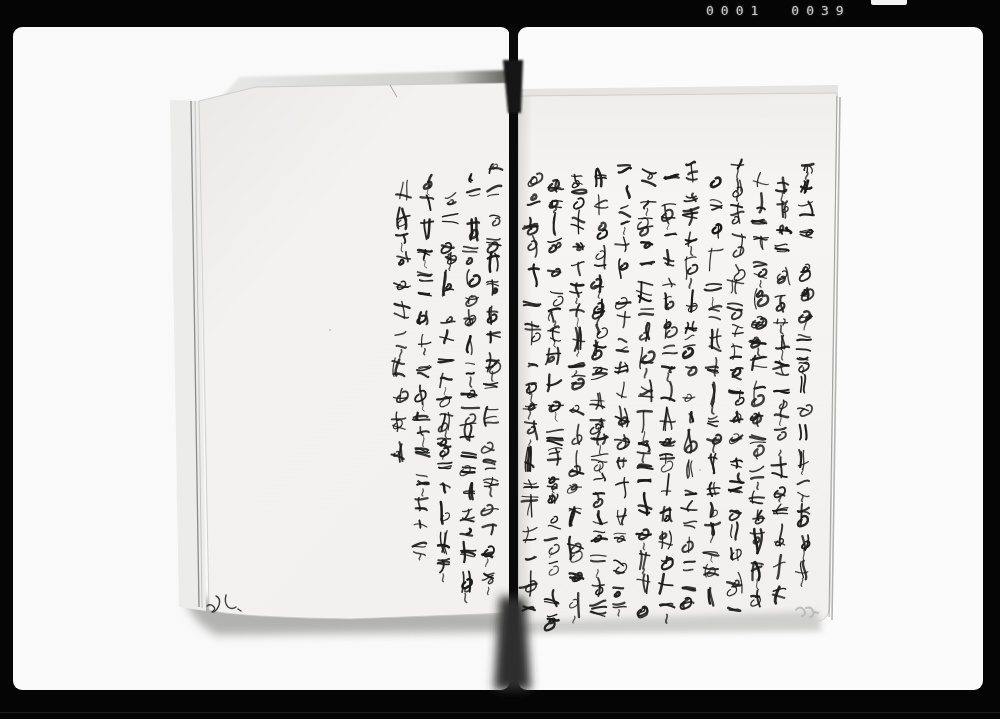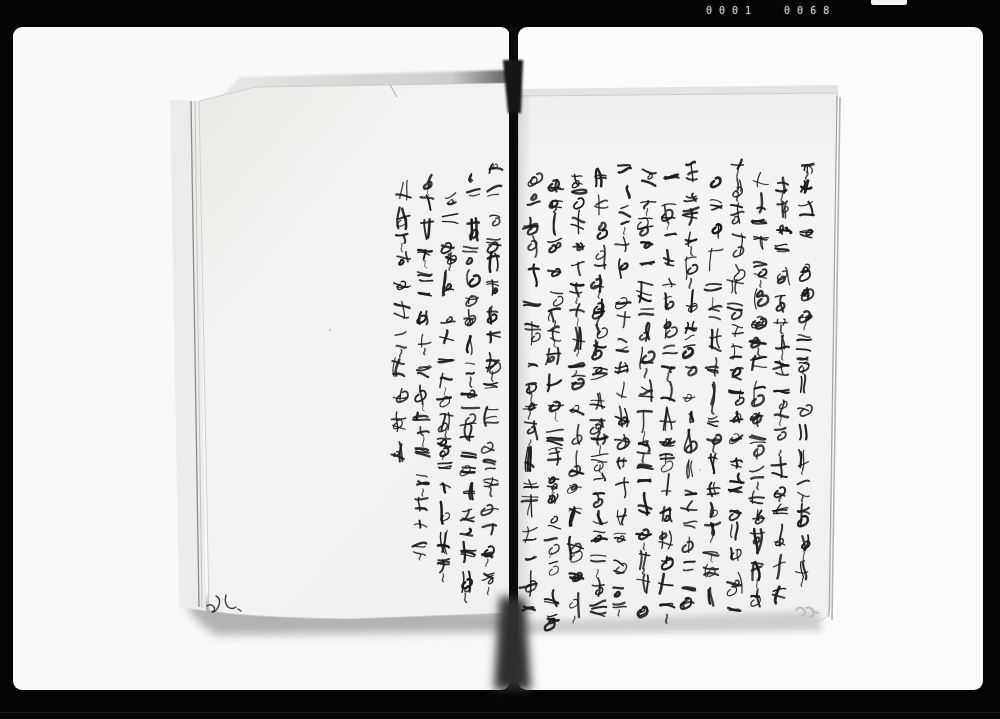--- a/index.html
+++ b/index.html
@@ -3,39 +3,39 @@
 <meta charset="utf-8">
 <style>
   html,body{margin:0;padding:0;background:#050505;}
   #stage{
     position:relative;width:1000px;height:719px;overflow:hidden;
     background:#050505;font-family:"DejaVu Sans","Liberation Sans",sans-serif;
   }
   .counter{
     position:absolute;left:706px;top:3px;display:flex;gap:26px;
     font-family:"DejaVu Sans Mono","Liberation Mono",monospace;
-    font-size:10px;line-height:16px;color:#c9c9c9;
+    font-size:13px;line-height:16px;color:#c9c9c9;
     letter-spacing:7px;text-shadow:0 0 2px rgba(255,255,255,.45);
     user-select:none;
   }
   .film-tab{
     position:absolute;left:871px;top:0;width:36px;height:5px;
     background:#f2f2f2;border-radius:0 0 2px 2px;
   }
   svg{position:absolute;left:0;top:0;}
   .seam{position:absolute;left:0;top:712px;width:1000px;height:1px;background:#1f1f1f;}
 </style>
 </head>
 <body>
 
 <div id="stage">
 
   <div class="counter">
     <span>0001</span>
-    <span>0068</span>
+    <span>0039</span>
   </div>
 
   <div class="film-tab"></div>
 
   <svg width="1000" height="719" viewBox="0 0 1000 719">
     <defs>
       <filter id="b1" x="-20%" y="-20%" width="140%" height="140%">
           <feGaussianBlur stdDeviation="1"></feGaussianBlur>
         </filter>
       <filter id="b3" x="-30%" y="-30%" width="160%" height="160%">

